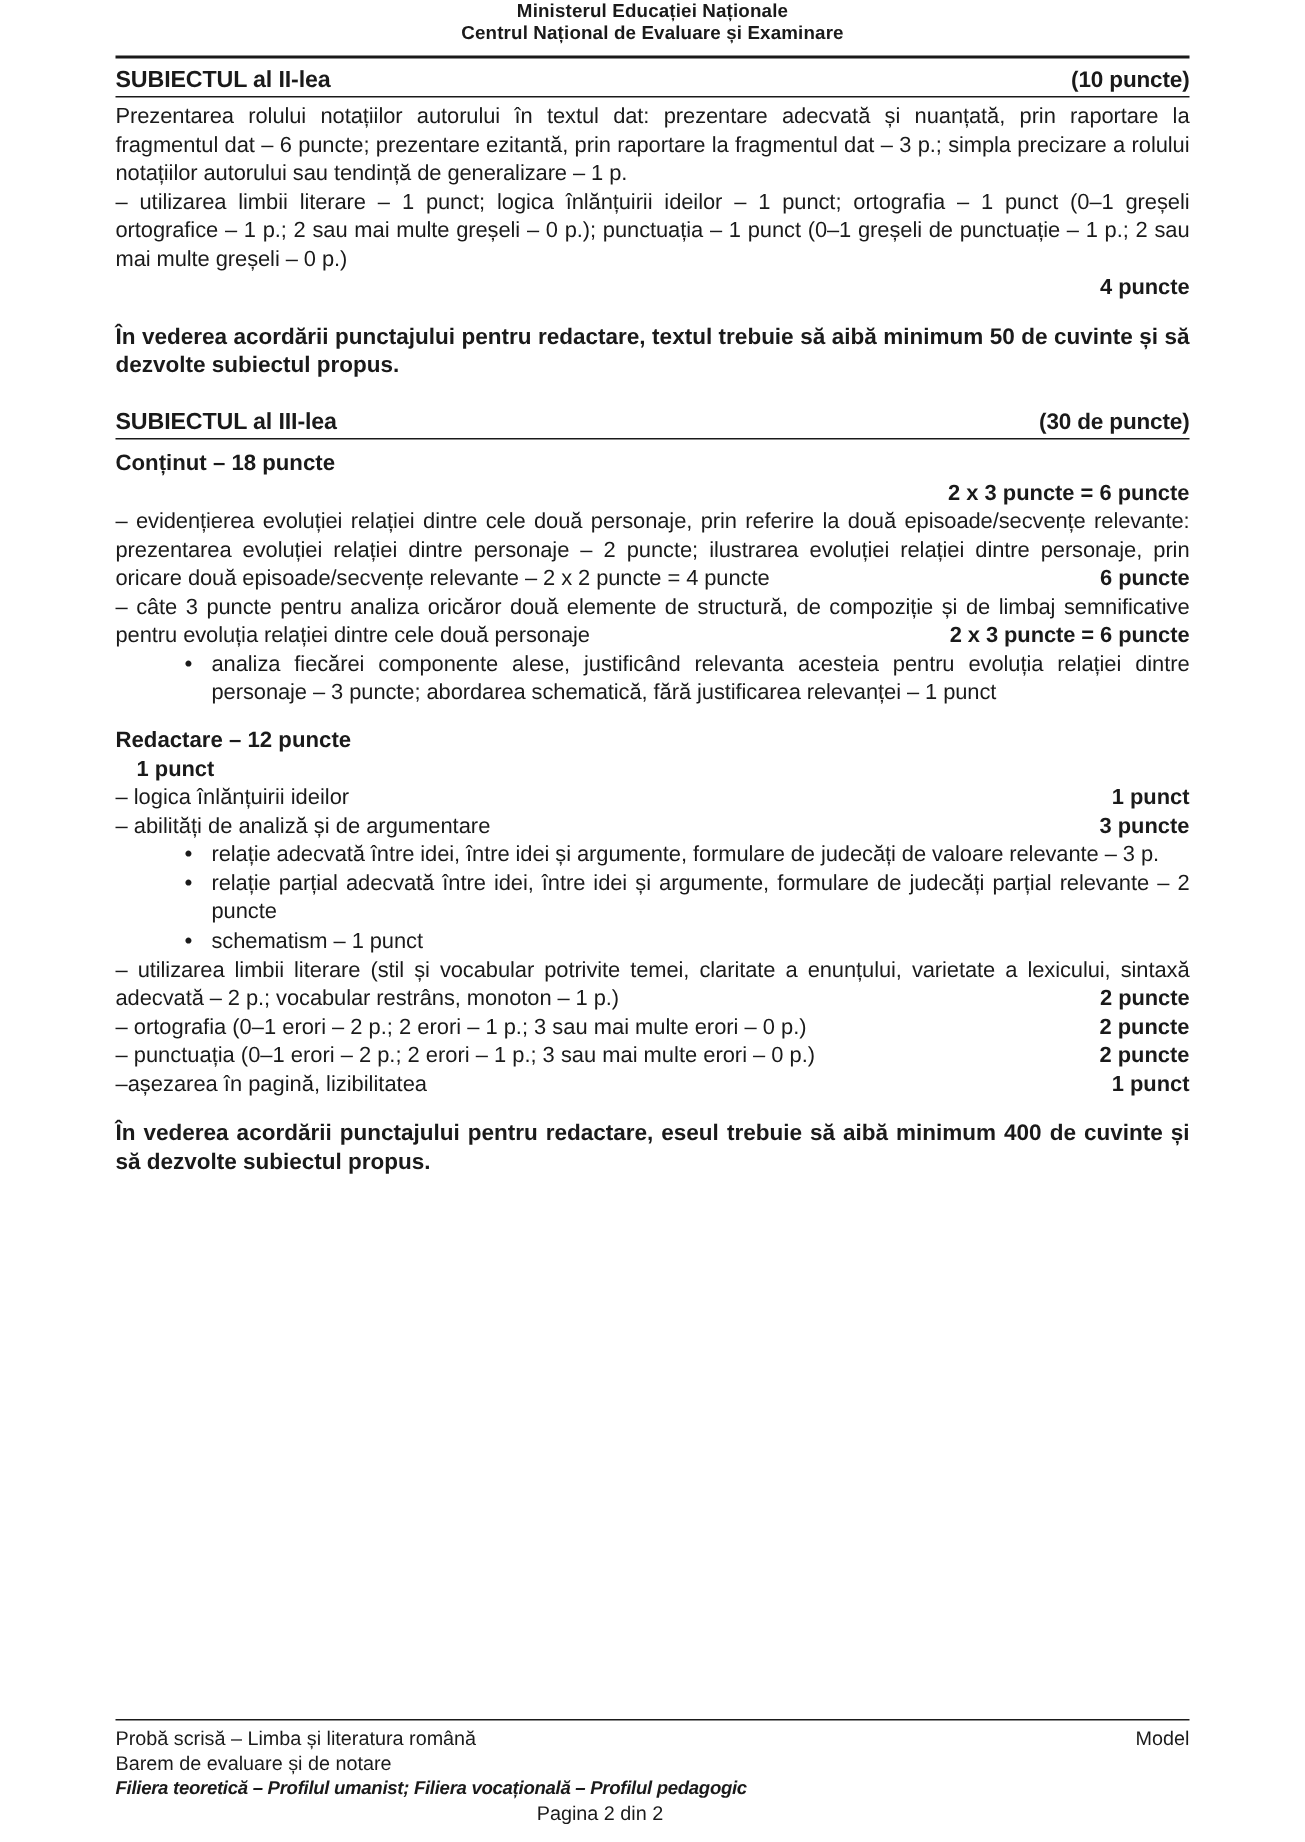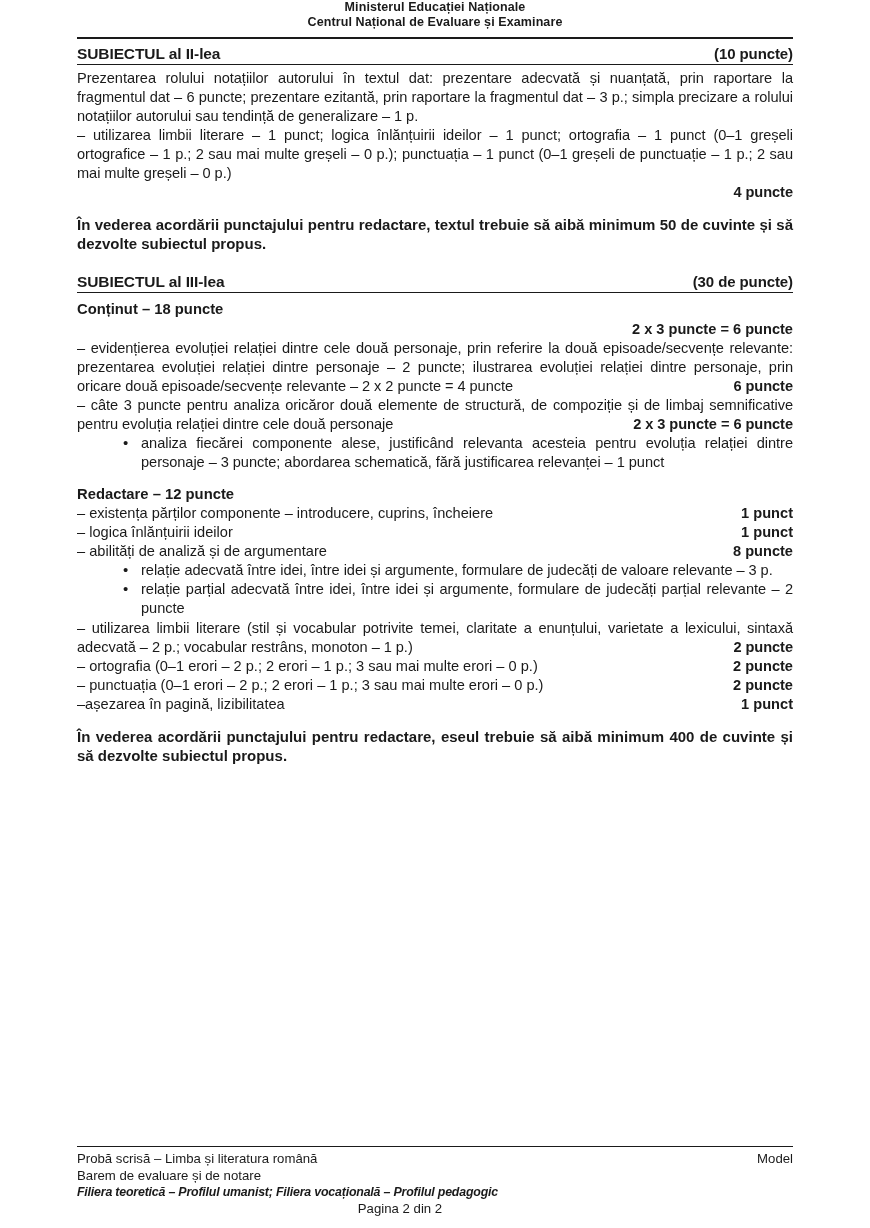--- a/index.html
+++ b/index.html
@@ -227,35 +227,35 @@
 
     <ul class="bullets">
       <li>analiza fiecărei componente alese, justificând relevanta acesteia pentru evoluția relației dintre personaje – 3 puncte; abordarea schematică, fără justificarea relevanței – 1 punct</li>
     </ul>
 
     <div class="gap-md"></div>
 
     <p class="section-title">Redactare – 12 puncte</p>
 
     <div class="row">
-      <span class="lbl">– existența părților componente – introducere, cuprins, încheiere</span>
       <span class="val">1 punct</span>
     </div>
     <div class="row">
       <span class="lbl">– logica înlănțuirii ideilor</span>
       <span class="val">1 punct</span>
     </div>
     <div class="row">
       <span class="lbl">– abilități de analiză și de argumentare</span>
-      <span class="val">8 puncte</span>
+      <span class="val">3 puncte</span>
     </div>
 
     <ul class="bullets">
       <li>relație adecvată între idei, între idei și argumente, formulare de judecăți de valoare relevante – 3 p.</li>
       <li>relație parțial adecvată între idei, între idei și argumente, formulare de judecăți parțial relevante – 2 puncte</li>
+      <li>schematism – 1 punct</li>
     </ul>
 
     <div class="just-with-val">
       <span>– utilizarea limbii literare (stil și vocabular potrivite temei, claritate a enunțului, varietate a lexicului, sintaxă adecvată – 2 p.; vocabular restrâns, monoton – 1 p.)</span>
       <span class="val" style="font-weight:bold; float:right; padding-left:26px;">2 puncte</span>
     </div>
 
     <div class="row">
       <span class="lbl">– ortografia (0–1 erori – 2 p.; 2 erori – 1 p.; 3 sau mai multe erori – 0 p.)</span>
       <span class="val">2 puncte</span>

